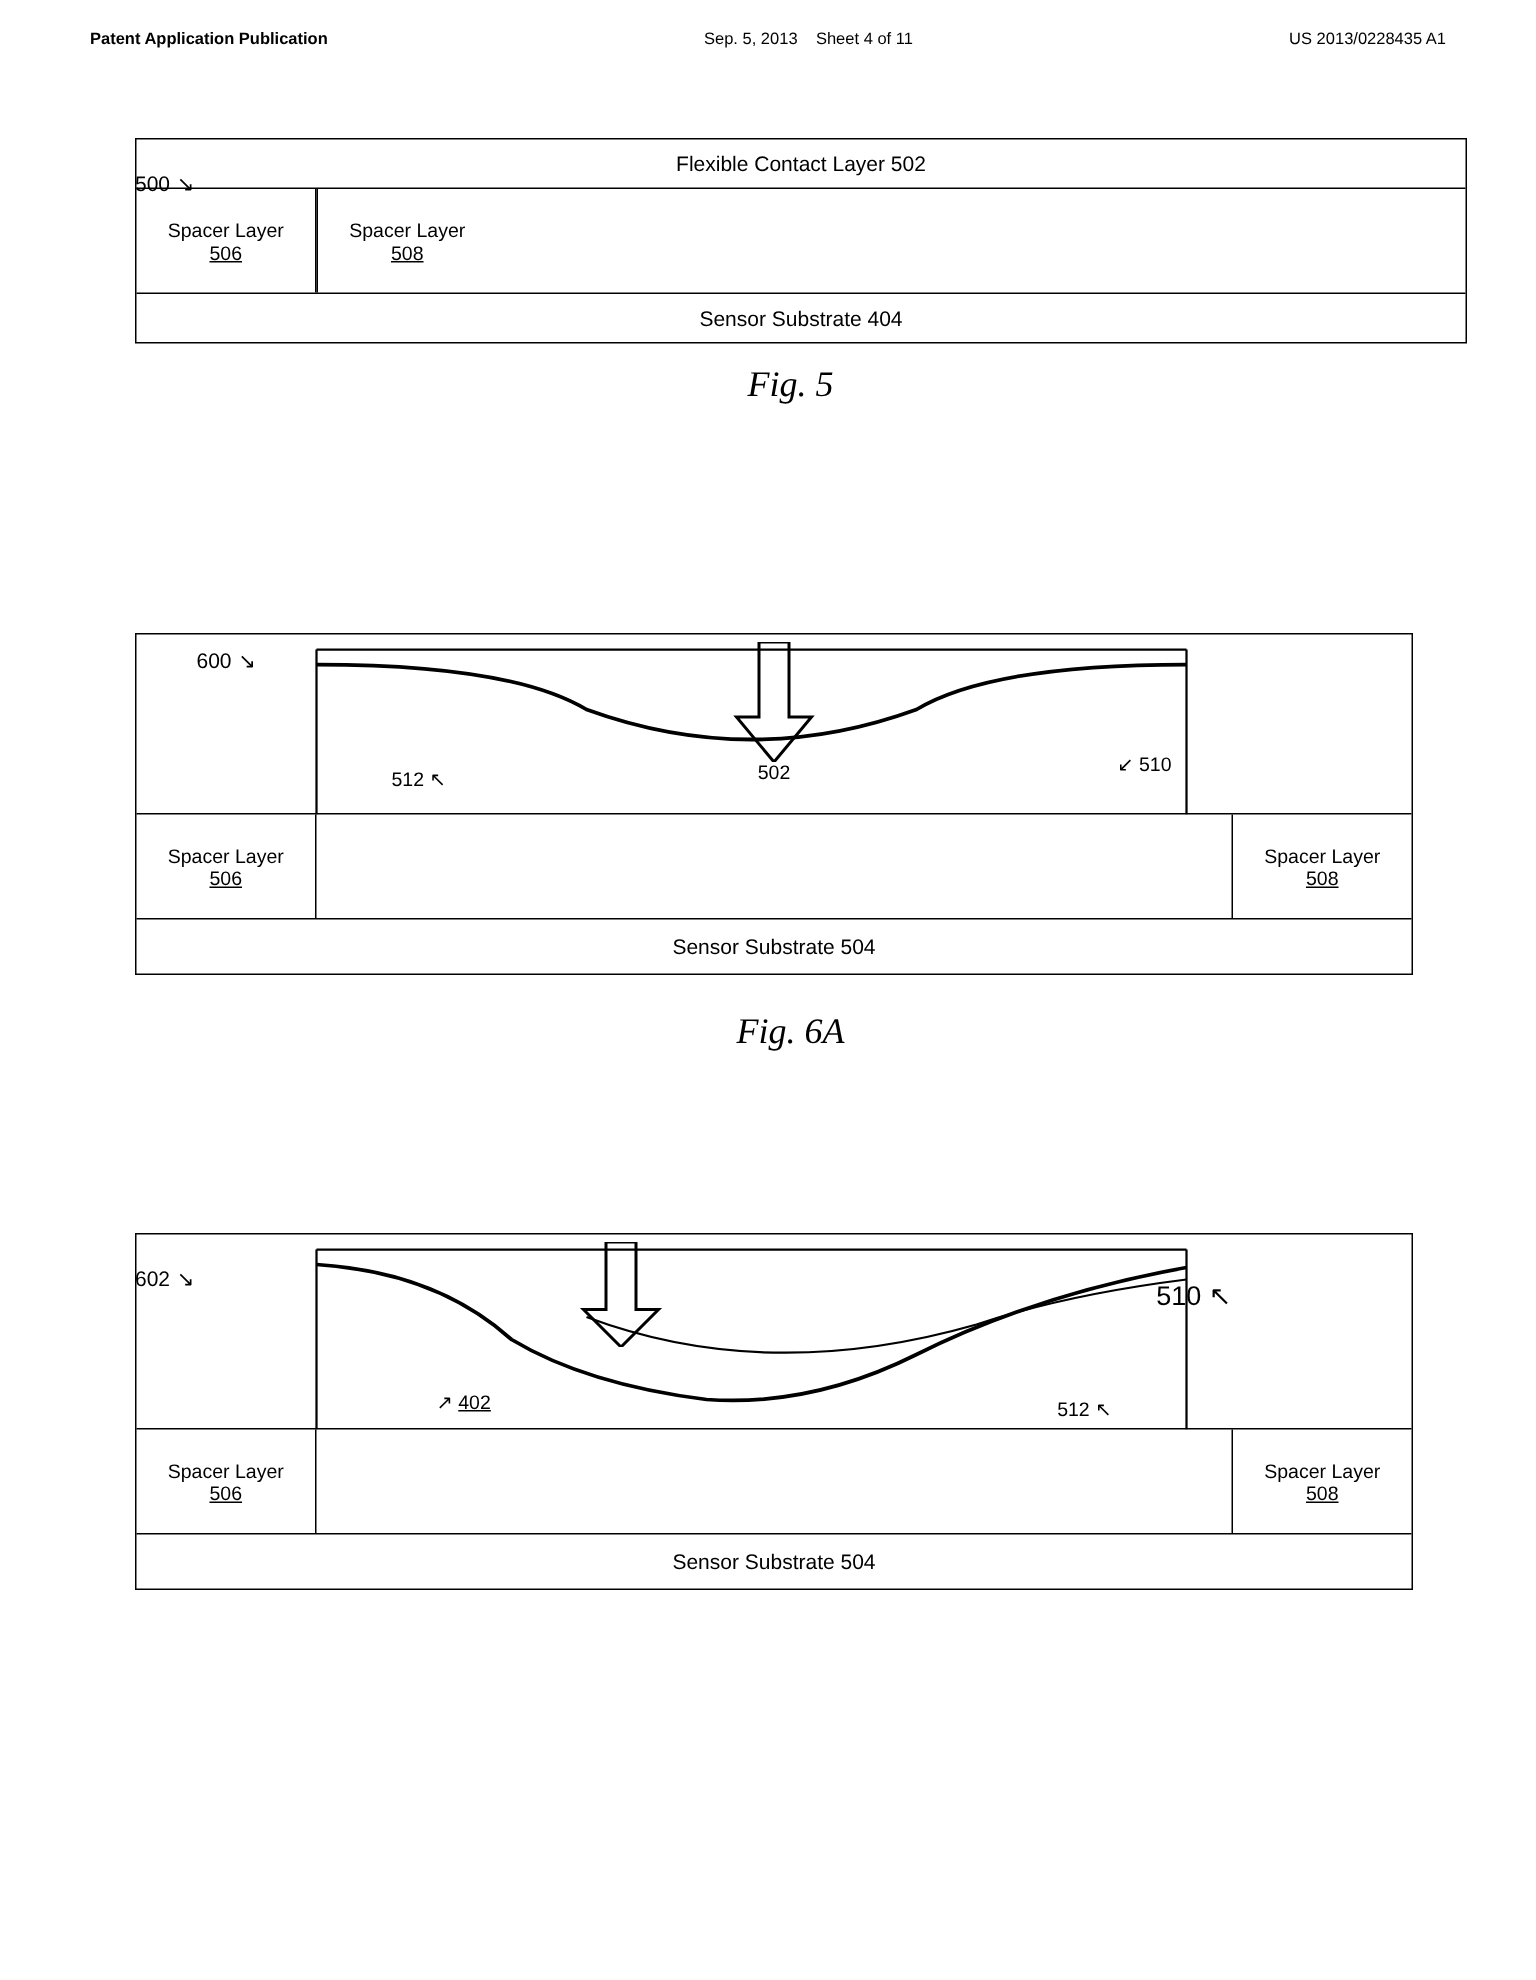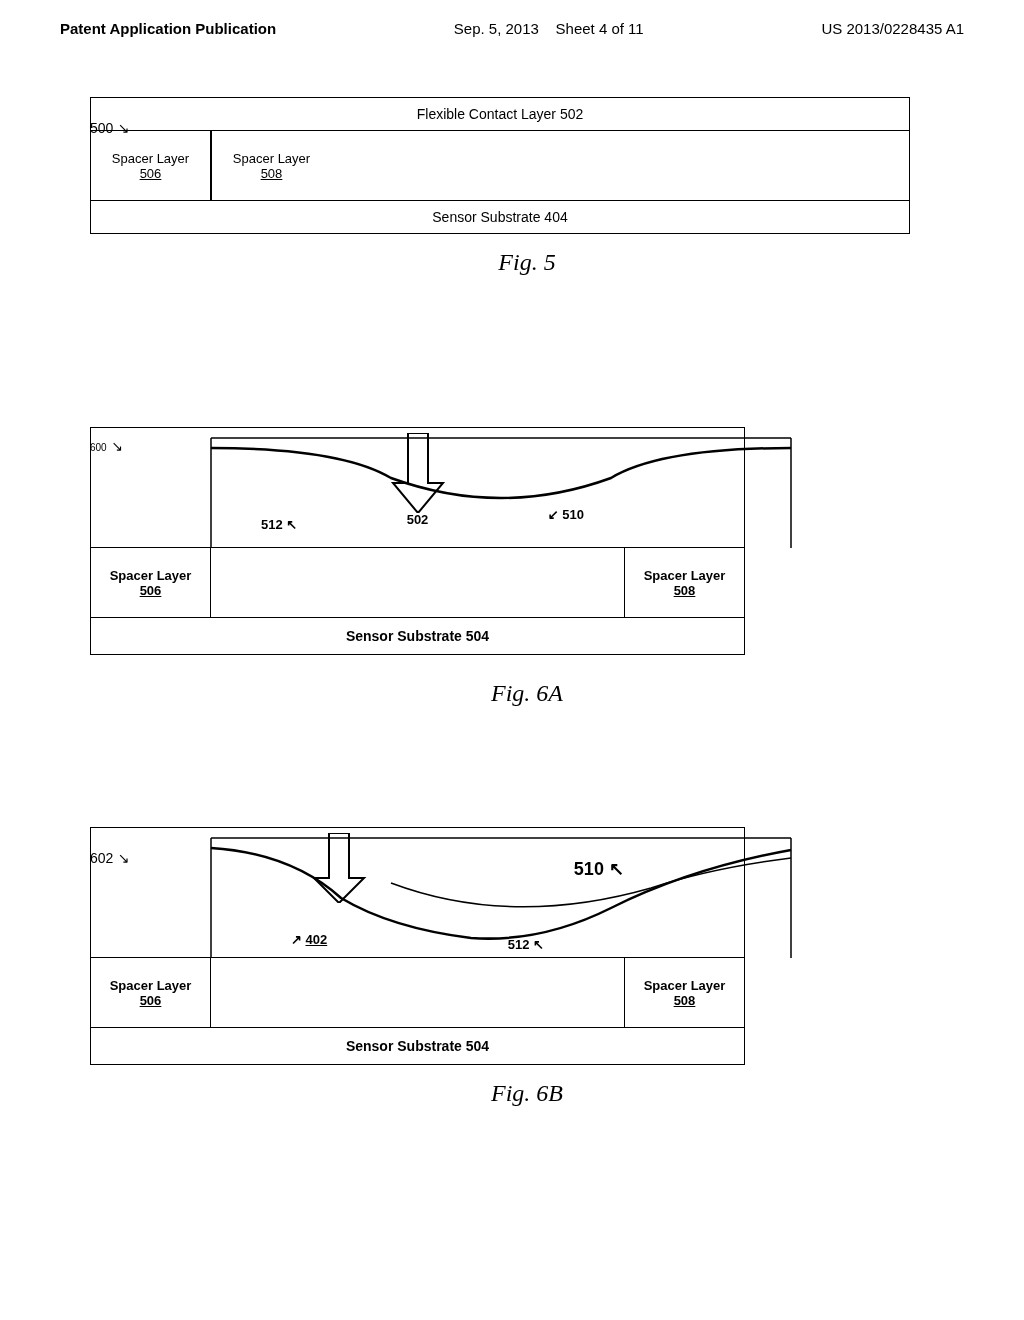--- a/index.html
+++ b/index.html
@@ -19,39 +19,39 @@
       padding: 20px 60px;
       position: relative;
     }
 
     
     .header {
       display: flex;
       justify-content: space-between;
       align-items: flex-start;
       margin-bottom: 30px;
-      font-size: 15px;
+      font-size: 11px;
       font-weight: normal;
     }
     .header-left { font-weight: bold; }
     .header-center { text-align: right; }
     .header-right { text-align: right; }
 
     
     .diagram-section {
       margin-bottom: 30px;
       position: relative;
     }
 
     
     .fig5-container {
       margin-top: 50px;
       margin-left: 30px;
       border: 1.5px solid #000;
-      width: 820px;
+      width: 888px;
     }
 
     .fig5-top-row {
       border-bottom: 1.5px solid #000;
       text-align: center;
       padding: 8px 0;
       font-size: 14px;
     }
 
     .fig5-middle-row {
@@ -97,23 +97,22 @@
       text-align: center;
       padding: 8px 0;
       font-size: 14px;
     }
 
     
     .fig6-container {
       margin-top: 50px;
       margin-left: 30px;
       border: 1.5px solid #000;
-      width: 655px;
-      position: relative;
-      font-weight: bold;
+      width: 852px;
+      position: relative;
     }
 
     .fig6-top-area {
       height: 110px;
       position: relative;
       border-bottom: 1.5px solid #000;
     }
 
     .fig6-bottom-row {
       display: flex;
@@ -218,21 +217,21 @@
     </div>
 
     <div style="text-align:center; margin-top:15px; margin-left:30px;">
       <span class="script">Fig. 5</span>
     </div>
   </div>
 
   <div class="diagram-section" style="height:340px; margin-top:20px;">
 
     <div style="position:absolute; left:30px; top:10px;">
-      <span style="font-size:10px;">600</span>
+      <span style="font-size:14px;padding-left:41px;">600</span>
       <span style="font-size:14px;"> ↘</span>
     </div>
 
     <div class="fig6-container" style="margin-top:60px;">
 
       <div class="fig6-top-area" style="position:relative; height:120px;">
 
         <svg width="60" height="80" style="position:absolute; top:5px; left:50%; transform:translateX(-50%);">
           <polygon points="20,0 40,0 40,50 55,50 30,80 5,50 20,50" fill="#fff" stroke="#000" stroke-width="2"></polygon>
         </svg>
@@ -339,19 +338,16 @@
           </div>
         </div>
       </div>
 
       <div class="fig6-substrate-row">
         <span>Sensor Substrate 504</span>
       </div>
 
     </div>
 
-    <div style="text-align:center; margin-top:15px; margin-left:30px;">
-      <span class="script">Fig. 6B</span>
-    </div>
 
   </div>
 
 </div>
 
 </body></html>

